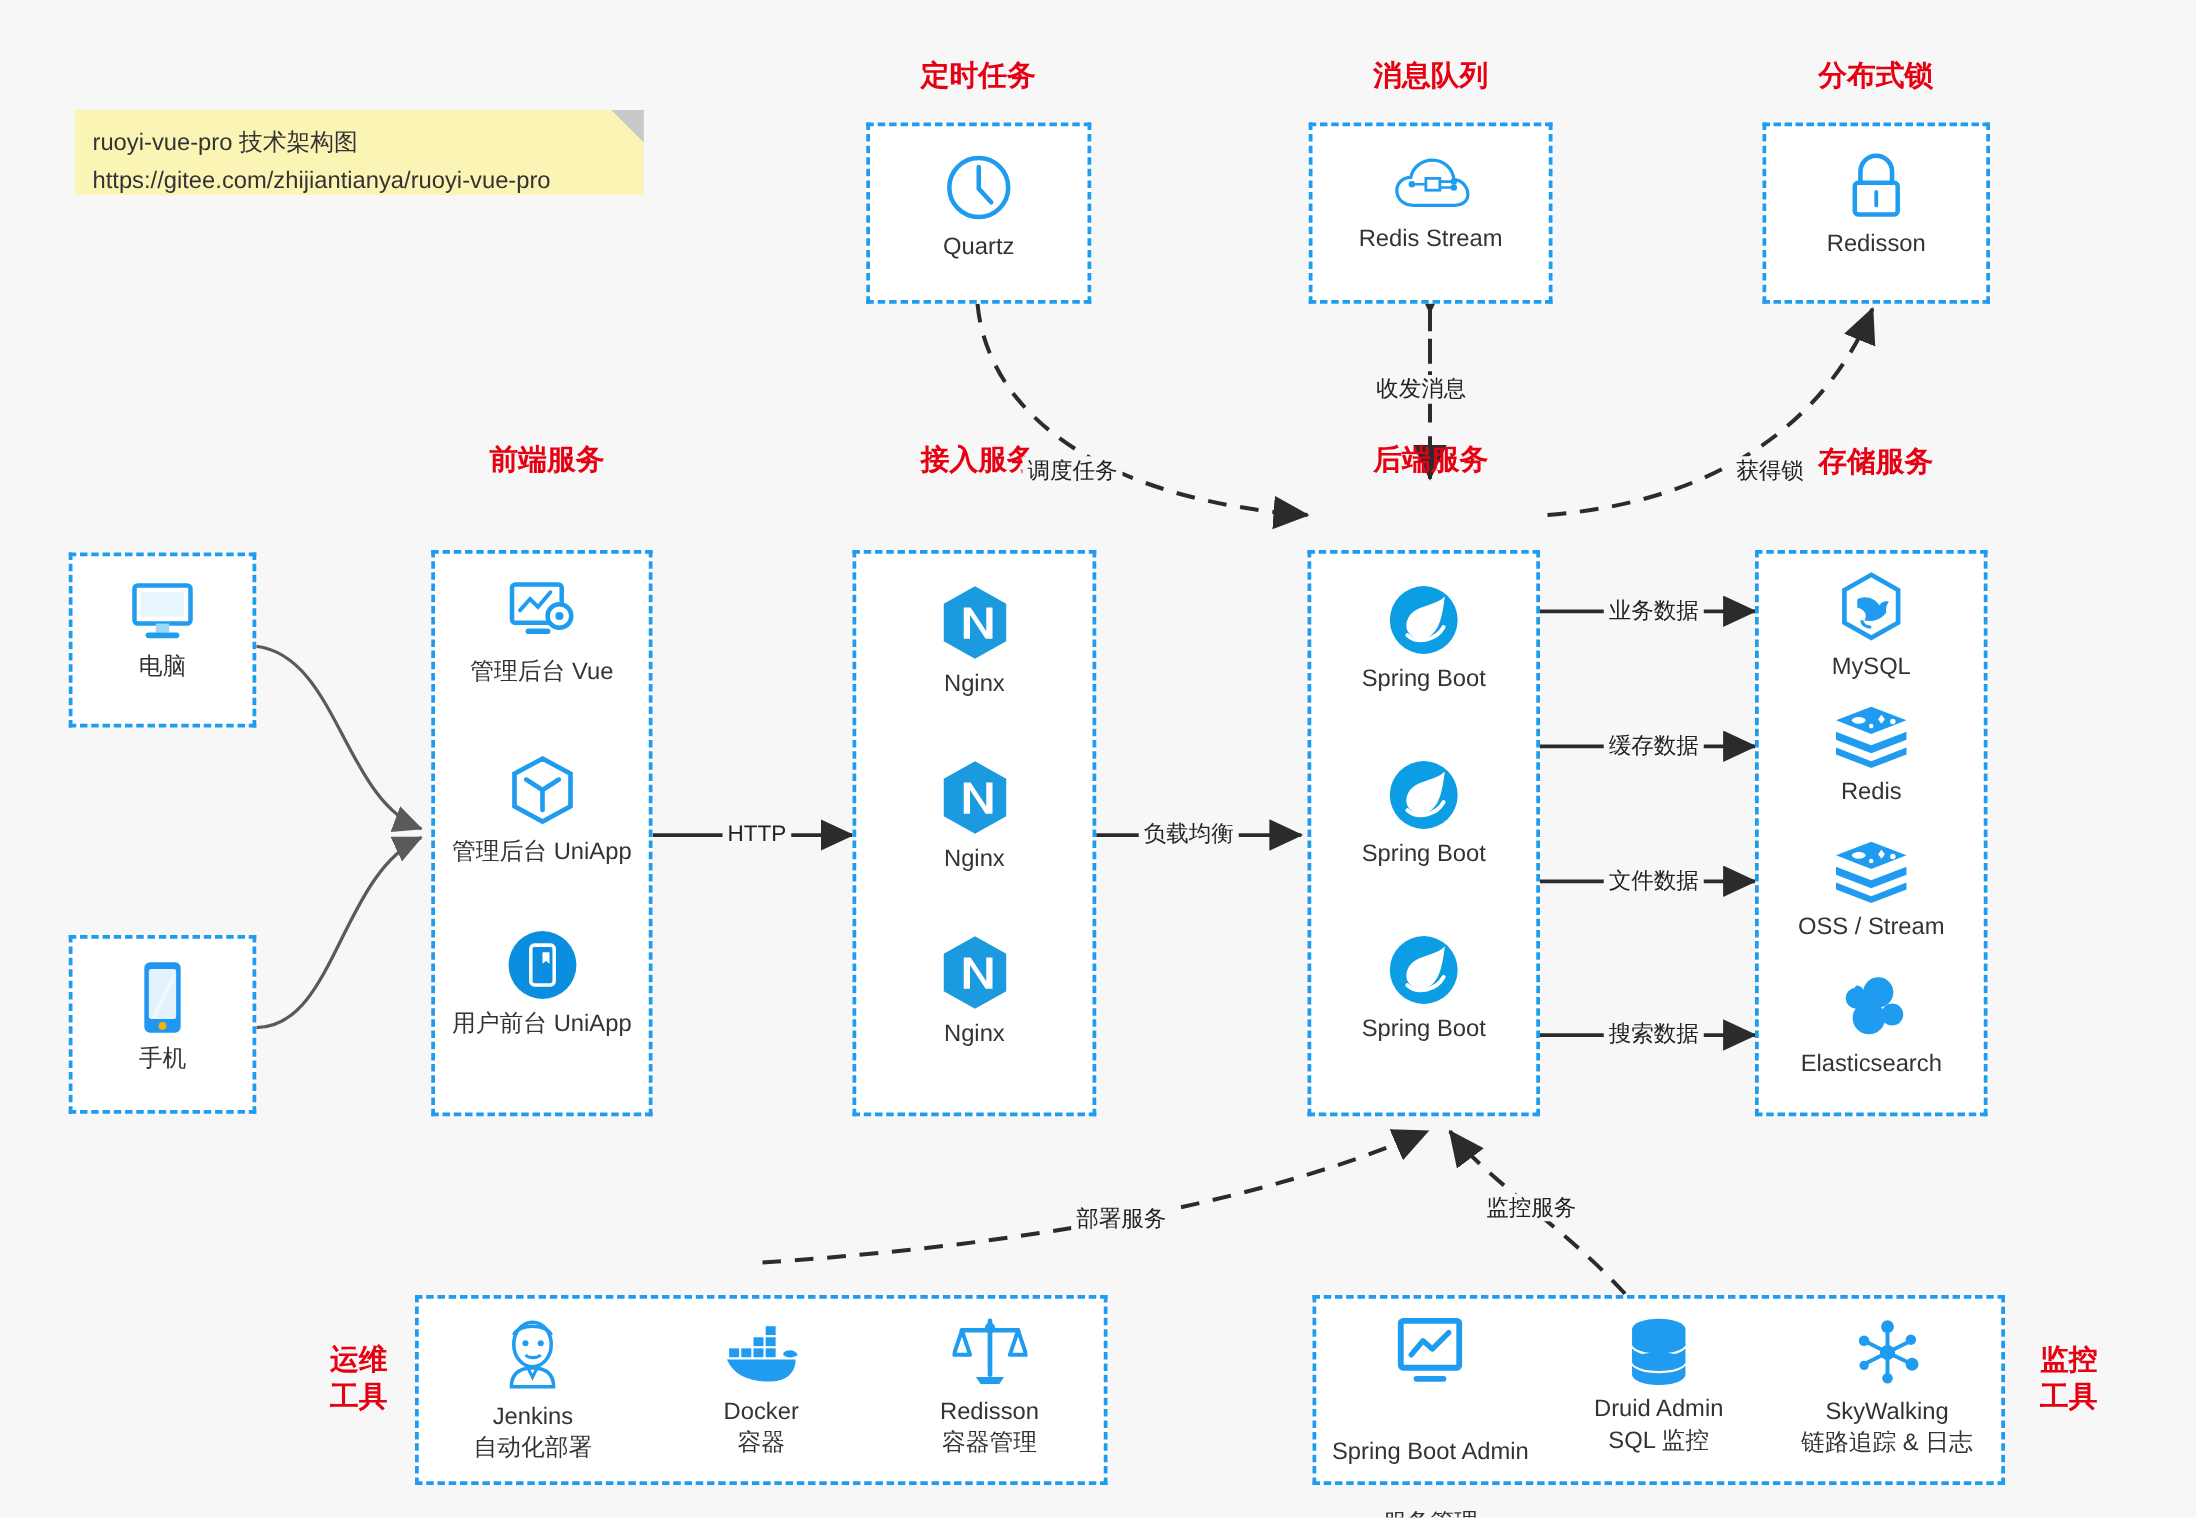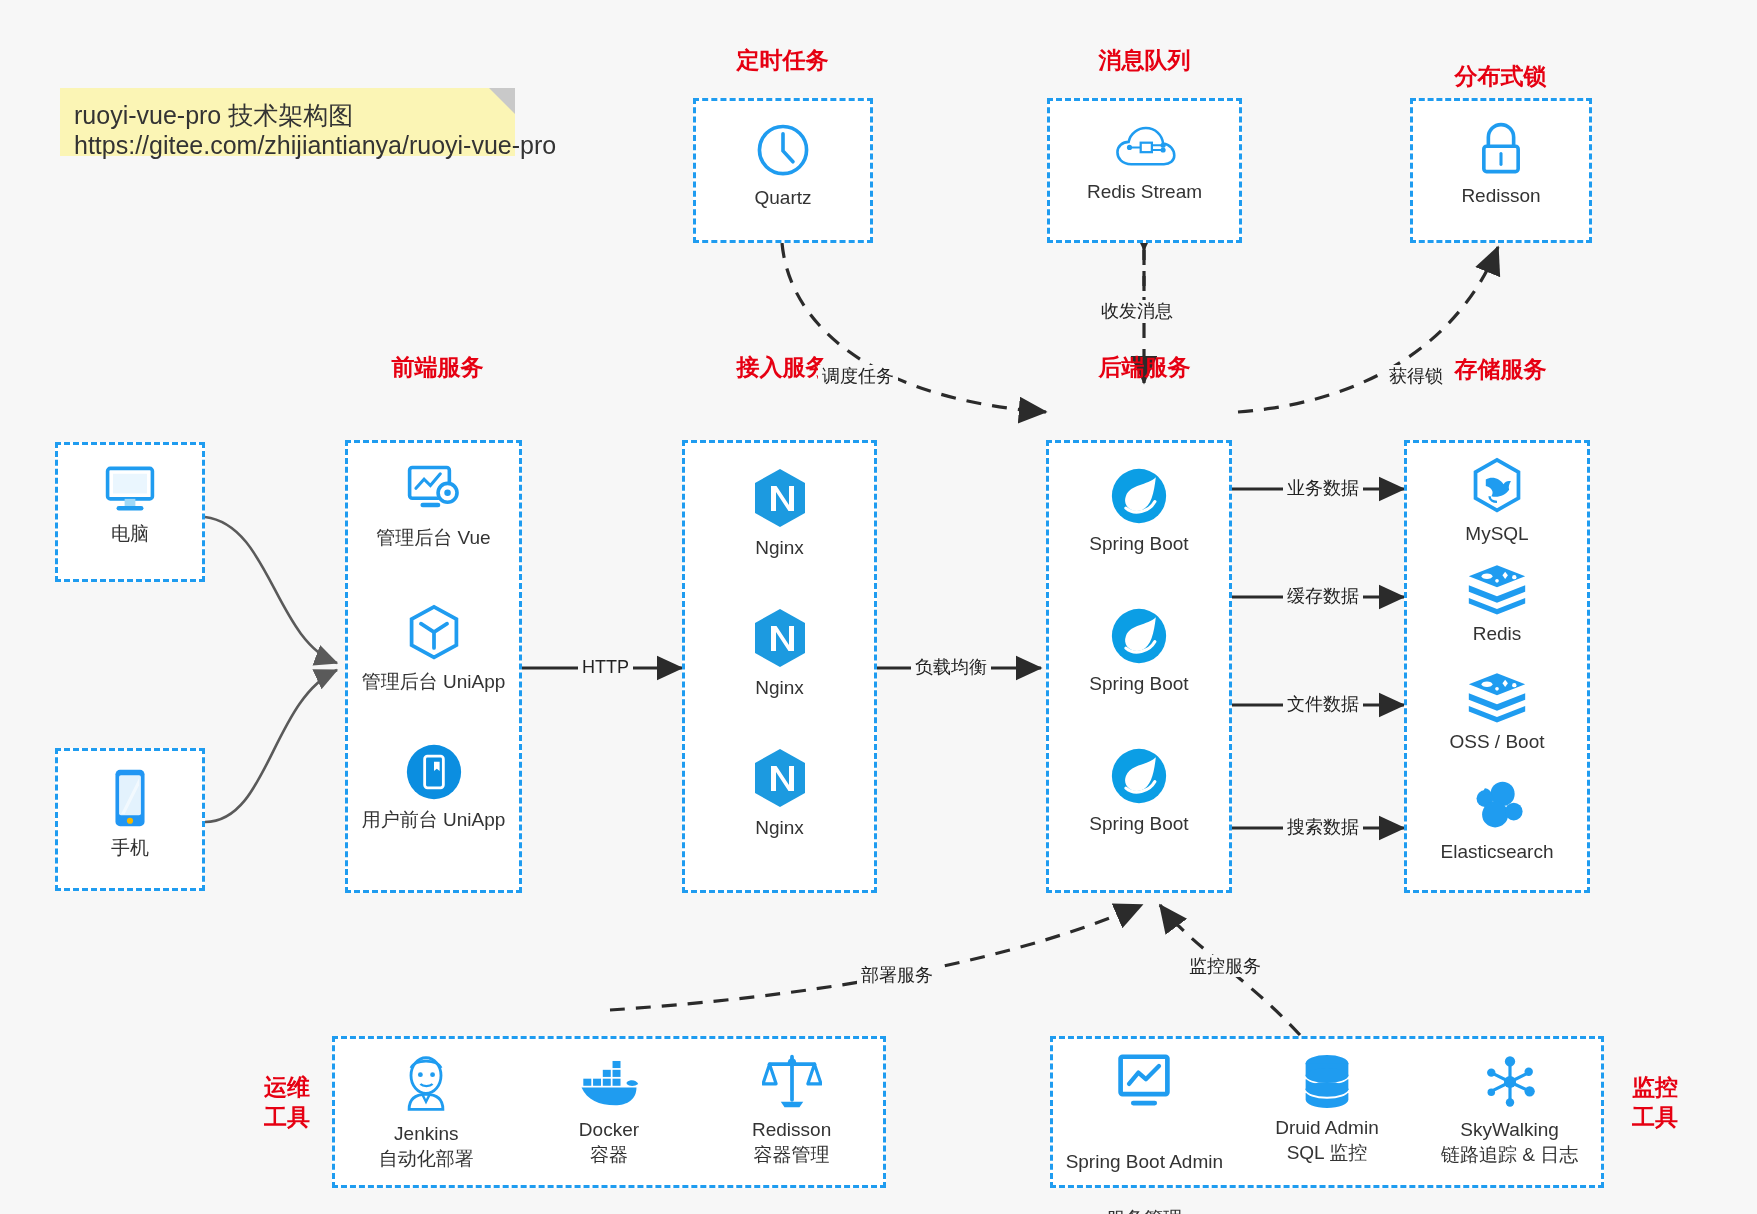--- a/index.html
+++ b/index.html
@@ -9,21 +9,21 @@
     font-family:"Liberation Sans","DejaVu Sans",sans-serif;
     position:relative;overflow:hidden;
     -webkit-font-smoothing:antialiased;
   }
   #stage{position:absolute;left:0;top:0;width:1757px;height:1214px;}
   #wires{position:absolute;left:0;top:0;width:1757px;height:1214px;pointer-events:none;}
 
   
   .note{
     position:absolute;left:60px;top:88px;width:455px;height:68px;
-    background:#fbf5b5;color:#333;font-size:25px;line-height:30px;
+    background:#fbf5b5;color:#333;font-size:19px;line-height:30px;
     padding:12px 0 0 14px;box-sizing:border-box;
   }
   .note .fold{
     position:absolute;right:0;top:0;width:0;height:0;
     border-left:26px solid transparent;border-top:26px solid #c9c9c9;
   }
   .note div{white-space:nowrap;}
 
   
   .box{
@@ -117,21 +117,21 @@
         <rect x="31" y="23" width="13" height="11" fill="none" stroke="#1f9cf0" stroke-width="2.6"></rect>
         <path d="M31 28.5 L20 28.5 M44 26 L55 26 M44 31.5 L55 31.5" stroke="#1f9cf0" stroke-width="2.4" fill="none"></path>
         <circle cx="18" cy="28.5" r="3" fill="#1f9cf0"></circle>
         <circle cx="57" cy="26" r="3" fill="#1f9cf0"></circle>
         <circle cx="57" cy="31.5" r="3" fill="#1f9cf0"></circle>
       </svg>
       <div class="cap">Redis Stream</div>
     </div>
   </div>
 
-  <div class="grp-title" style="left:1418px;top:61px;width:165px;">分布式锁</div>
+  <div class="grp-title" style="left:1418px;top:45px;width:165px;">分布式锁</div>
   <div class="box" style="left:1410px;top:98px;width:182px;height:145px;">
     <div class="node" style="top:20px;">
       <svg class="ic" width="52" height="56" viewBox="0 0 56 62">
         <path d="M14 28 L14 18 A14 14 0 0 1 42 18 L42 28" fill="none" stroke="#1f9cf0" stroke-width="4"></path>
         <rect x="9" y="28" width="38" height="28" rx="3" fill="none" stroke="#1f9cf0" stroke-width="4"></rect>
         <path d="M28 36 L28 48" stroke="#1f9cf0" stroke-width="3.4" stroke-linecap="round"></path>
       </svg>
       <div class="cap">Redisson</div>
     </div>
   </div>
@@ -268,21 +268,21 @@
     <div class="node" style="top:228px;">
       <svg class="ic" width="60" height="52" viewBox="0 0 66 56">
         <path d="M33 2 L64 14 L33 26 L2 14 Z" fill="#1f9cf0"></path>
         <path d="M2 24 L33 36 L64 24 L64 31 L33 43 L2 31 Z" fill="#1f9cf0"></path>
         <path d="M2 38 L33 50 L64 38 L64 44 L33 56 L2 44 Z" fill="#1f9cf0"></path>
         <ellipse cx="22" cy="14" rx="6" ry="3" fill="#ffffff"></ellipse>
         <path d="M42 9 L45 13 L42 17 L39 13 Z" fill="#ffffff"></path>
         <circle cx="52" cy="15" r="2.4" fill="#ffffff"></circle>
         <circle cx="33" cy="19" r="2" fill="#ffffff"></circle>
       </svg>
-      <div class="cap">OSS / Boot</div>
+      <div class="cap">OSS / Stream</div>
     </div>
     <div class="node" style="top:336px;">
       <svg class="ic" width="58" height="54" viewBox="0 0 62 58">
         <circle cx="37" cy="16" r="13" fill="#1f9cf0"></circle>
         <circle cx="18" cy="21" r="9" fill="#1f9cf0"></circle>
         <circle cx="29" cy="38" r="14" fill="#1f9cf0"></circle>
         <circle cx="49" cy="35" r="9.5" fill="#1f9cf0"></circle>
         <path d="M18 10 a7 7 0 0 1 7 6 l-12 2 Z" fill="#1f9cf0"></path>
       </svg>
       <div class="cap">Elasticsearch</div>

